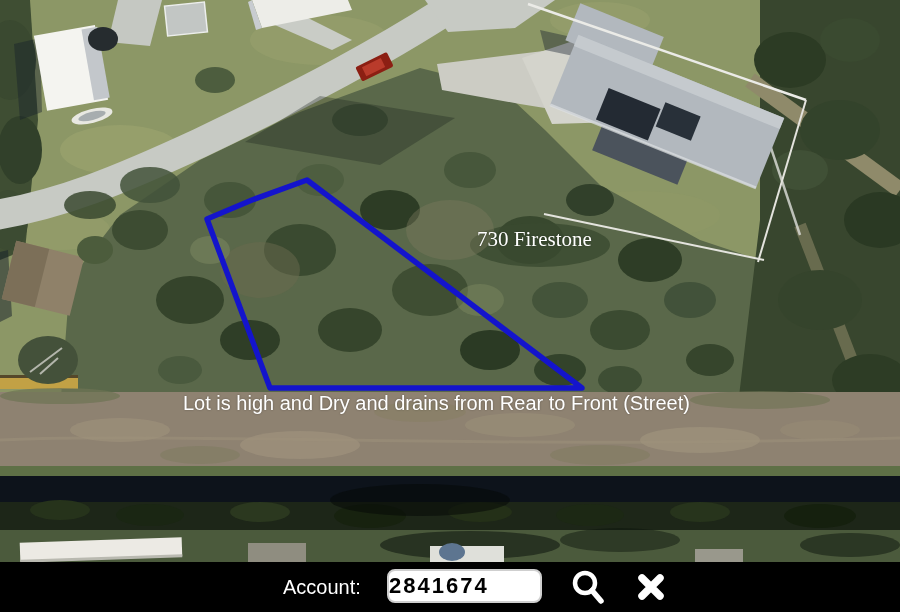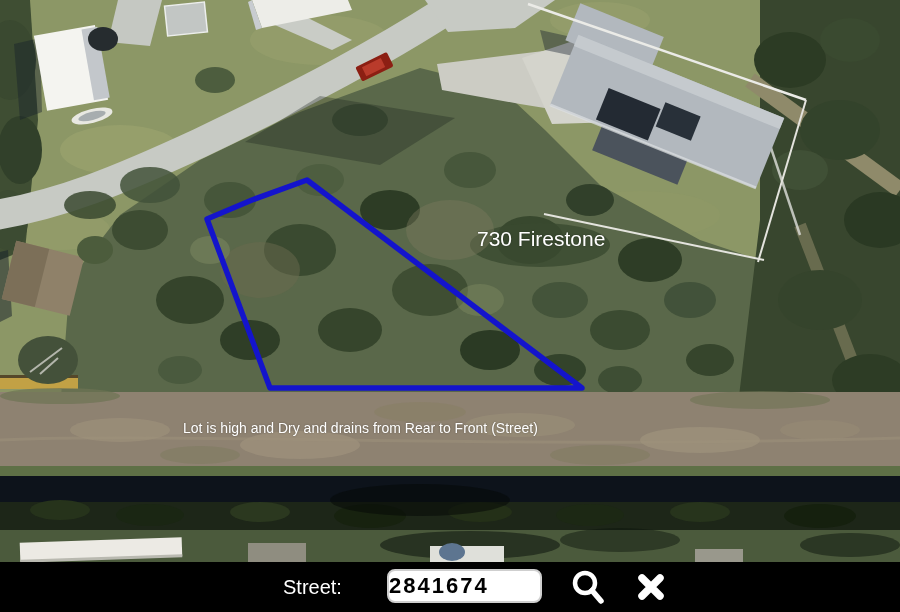--- a/index.html
+++ b/index.html
@@ -6,22 +6,22 @@
   .viewport{
     position:relative;width:900px;height:612px;overflow:hidden;
     font-family:"Liberation Sans",sans-serif;background:#000;
   }
   .aerial{position:absolute;left:0;top:0;width:900px;height:562px;}
   .aerial svg{display:block;}
   .map-label{
     position:absolute;color:#ffffff;white-space:nowrap;
     text-shadow:0 0 2px rgba(0,0,0,.35);
   }
-  .label-address{left:477px;top:227px;font-size:21px;}
-  .label-note{left:183px;top:420px;font-size:14px;}
+  .label-address{left:477px;top:227px;font-size:21px;font-family:Liberation Serif, serif;}
+  .label-note{left:183px;top:392px;font-size:20px;}
   .bottom-bar{position:absolute;left:0;top:562px;width:900px;height:50px;background:#000;}
   .acct-label{
     position:absolute;left:283px;top:0;height:50px;line-height:50px;
     font-size:20px;color:#fff;
   }
   .acct-input{
     position:absolute;left:387px;top:7px;width:151px;height:30px;
     background:#fff;border:2px solid #cfcfcf;border-radius:8px;
     font-family:"Liberation Sans",sans-serif;font-weight:bold;font-size:22px;
     letter-spacing:2px;color:#000;padding:0;outline:none;
@@ -211,21 +211,21 @@
       </g>
 
       <polygon points="307,180 252,200 207,219 270,388 582,388" fill="none" stroke="#1414cc" stroke-width="5.5" stroke-linejoin="round"></polygon>
     </svg>
 
     <div class="map-label label-address">730 Firestone</div>
     <div class="map-label label-note">Lot is high and Dry and drains from Rear to Front (Street)</div>
   </div>
 
   <div class="bottom-bar">
-    <span class="acct-label">Street:</span>
+    <span class="acct-label">Account:</span>
     <input class="acct-input" type="text" value="2841674" style="">
     <button class="icon-btn btn-search" title="">
       <svg width="36" height="37" viewBox="0 0 36 37">
         <circle cx="15" cy="14" r="10" fill="none" stroke="#fff" stroke-width="4.5"></circle>
         <line x1="22" y1="21.5" x2="31" y2="32" stroke="#fff" stroke-width="5.5" stroke-linecap="round"></line>
       </svg>
     </button>
     <button class="icon-btn btn-close" title="">
       <svg width="28" height="28" viewBox="0 0 28 28">
         <path d="M5,5 L23,23 M23,5 L5,23" stroke="#fff" stroke-width="7.5" stroke-linecap="round"></path>

